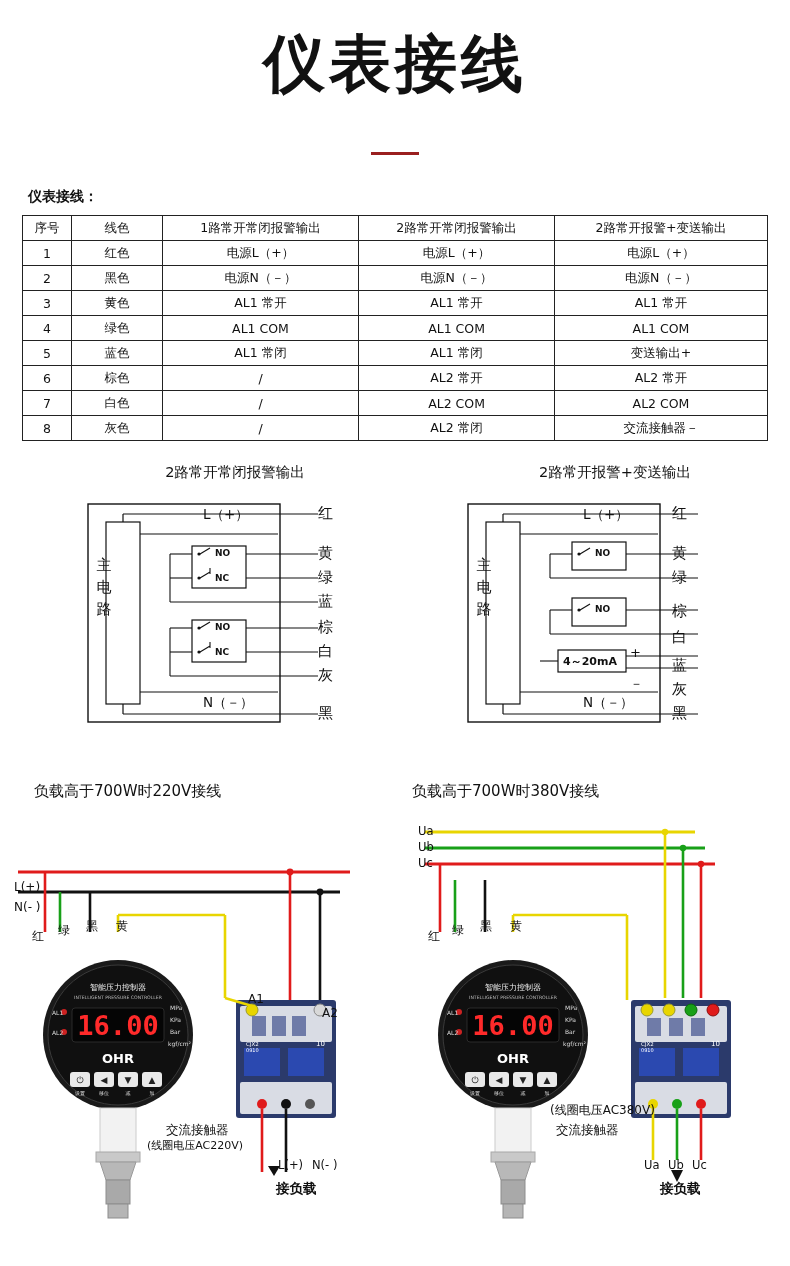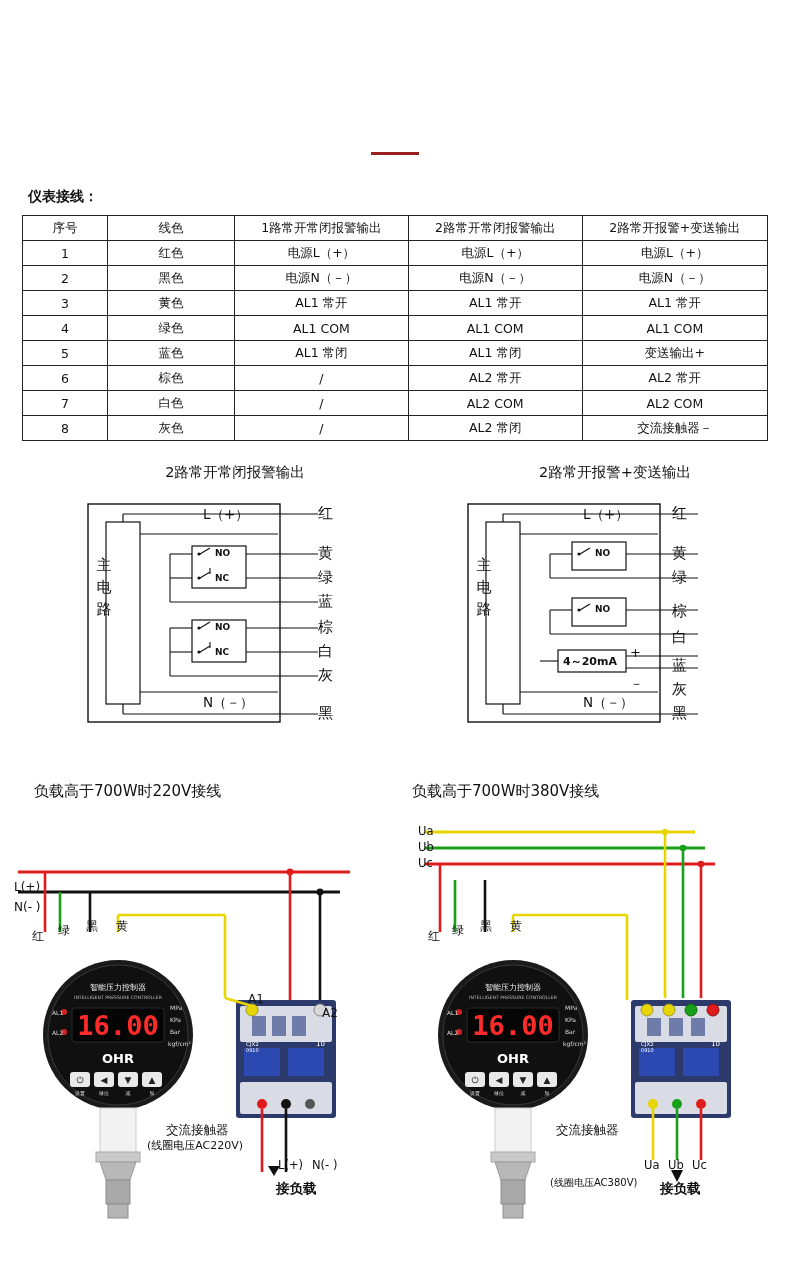--- a/index.html
+++ b/index.html
@@ -22,21 +22,21 @@
 
   
   .section-label{
     position:absolute;font-size:14px;font-weight:bold;color:#111;
   }
   table.wiring{
     position:absolute;left:22px;top:215px;width:746px;border-collapse:collapse;
     font-size:12.5px;
   }
   table.wiring th, table.wiring td{
-    border:1px solid #222;text-align:center;padding:3px 18px;height:18px;
+    border:1px solid #222;text-align:center;padding:3px 0;height:18px;
     font-weight:normal;color:#111;
   }
   table.wiring th{font-size:12.5px;}
   table.wiring td.idx{width:46px;}
   table.wiring td.color{width:86px;}
 
   
   .sch-title{
     position:absolute;font-size:14.5px;color:#111;text-align:center;
   }
@@ -50,20 +50,21 @@
   .photo-wrap{position:absolute;}
   .wire-label{position:absolute;font-size:12px;color:#111;}
   .small-label{position:absolute;font-size:11px;color:#111;}
   .bold-label{position:absolute;font-size:13.5px;color:#111;font-weight:bold;}
 </style>
 </head>
 <body>
 
 <div class="page">
 
+  <div class="title">仪表接线</div>
   <div class="title-rule"></div>
 
   <div class="section-label" style="left:28px;top:188px;">仪表接线：</div>
 
   <table class="wiring">
     <thead>
       <tr>
         <th class="idx" style="width:48px">序号</th>
         <th class="color" style="width:90px">线色</th>
         <th>1路常开常闭报警输出</th>
@@ -438,19 +439,19 @@
     </svg>
   </div>
   <div class="small-label" style="left:418px;top:824px;font-size:11.5px;">Ua</div>
   <div class="small-label" style="left:418px;top:840px;font-size:11.5px;">Ub</div>
   <div class="small-label" style="left:418px;top:856px;font-size:11.5px;">Uc</div>
   <div class="small-label" style="left:428px;top:928px;font-size:12px;">红</div>
   <div class="small-label" style="left:452px;top:922px;font-size:12px;">绿</div>
   <div class="small-label" style="left:480px;top:918px;font-size:12px;">黑</div>
   <div class="small-label" style="left:510px;top:918px;font-size:12px;">黄</div>
   <div class="small-label" style="left:556px;top:1122px;font-size:12.5px;">交流接触器</div>
-  <div class="small-label" style="left:550px;top:1176px;font-size:10px;">(线圈电压AC380V)</div>
+  <div class="small-label" style="left:550px;top:1102px;font-size:12px;">(线圈电压AC380V)</div>
   <div class="small-label" style="left:644px;top:1158px;font-size:11.5px;">Ua</div>
   <div class="small-label" style="left:668px;top:1158px;font-size:11.5px;">Ub</div>
   <div class="small-label" style="left:692px;top:1158px;font-size:11.5px;">Uc</div>
   <div class="bold-label" style="left:660px;top:1180px;">接负载</div>
 
 </div>
 
 </body></html>

